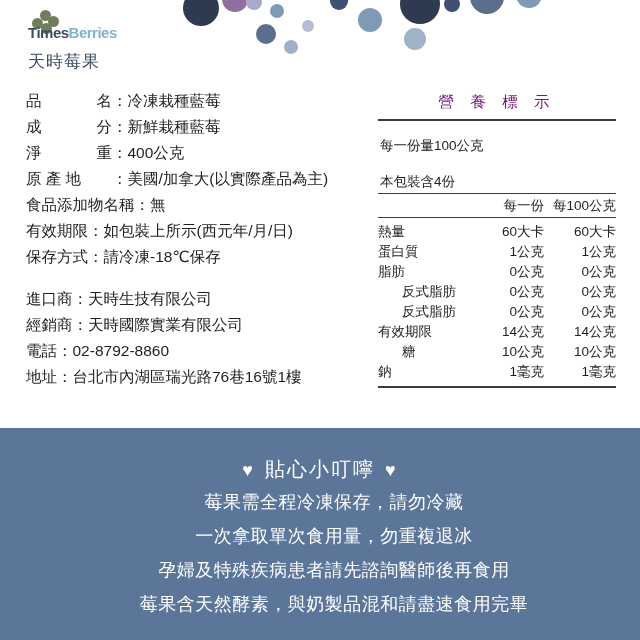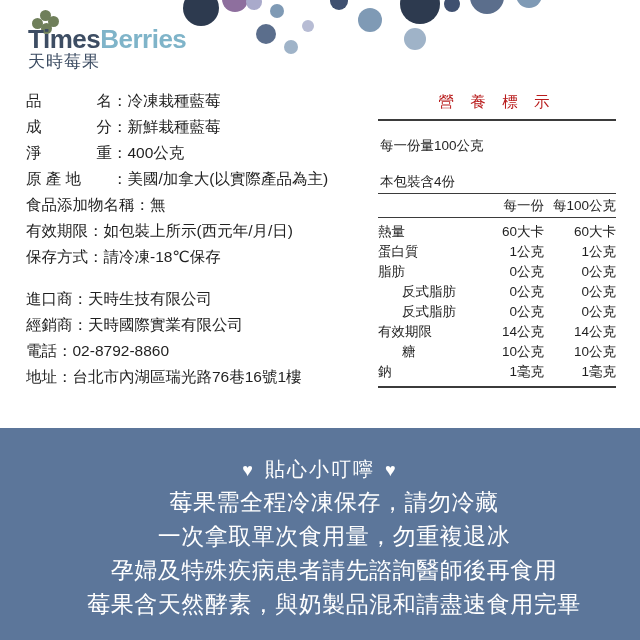--- a/index.html
+++ b/index.html
@@ -54,21 +54,21 @@
     position: absolute;
     width: 11px;
     height: 11px;
     border-radius: 50%;
     background: #6f7f5a;
   }
   .logo-word {
     position: absolute;
     left: 0;
     top: 16px;
-    font-size: 26px;
+    font-size: 15px;
     font-weight: bold;
     letter-spacing: -0.5px;
   }
   .logo-word .w1 { color: #3d4d63; }
   .logo-word .w2 { color: #7fb4c9; }
   .logo-cn {
     position: absolute;
     left: 0;
     top: 42px;
     font-size: 17px;
@@ -114,21 +114,21 @@
     top: 92px;
     width: 238px;
     font-size: 13.5px;
     color: #1f1f1f;
   }
   .nutri-title {
     text-align: center;
     font-size: 15.5px;
     letter-spacing: 6px;
     padding-bottom: 6px;
-    color: #b91c1c;
+    color: #701a75;
   }
   .rule-thick {
     border-top: 2px solid #3b3b3b;
   }
   .rule-thin {
     border-top: 1px solid #3b3b3b;
   }
   .nutri-sub {
     padding: 16px 0 2px 2px;
     line-height: 18px;
@@ -178,21 +178,21 @@
     margin-top: 28px;
     font-size: 20px;
     letter-spacing: 2px;
   }
   .tips-title .heart {
     color: #ffffff;
     font-size: 18px;
     padding: 0 10px;
   }
   .tips-line {
-    font-size: 23px;
+    font-size: 18px;
     line-height: 30px;
     letter-spacing: 0.5px;
     margin-top: 4px;
     margin-left: 28px;
   }
 </style>
 </head>
 <body>
 
 <div class="page">

